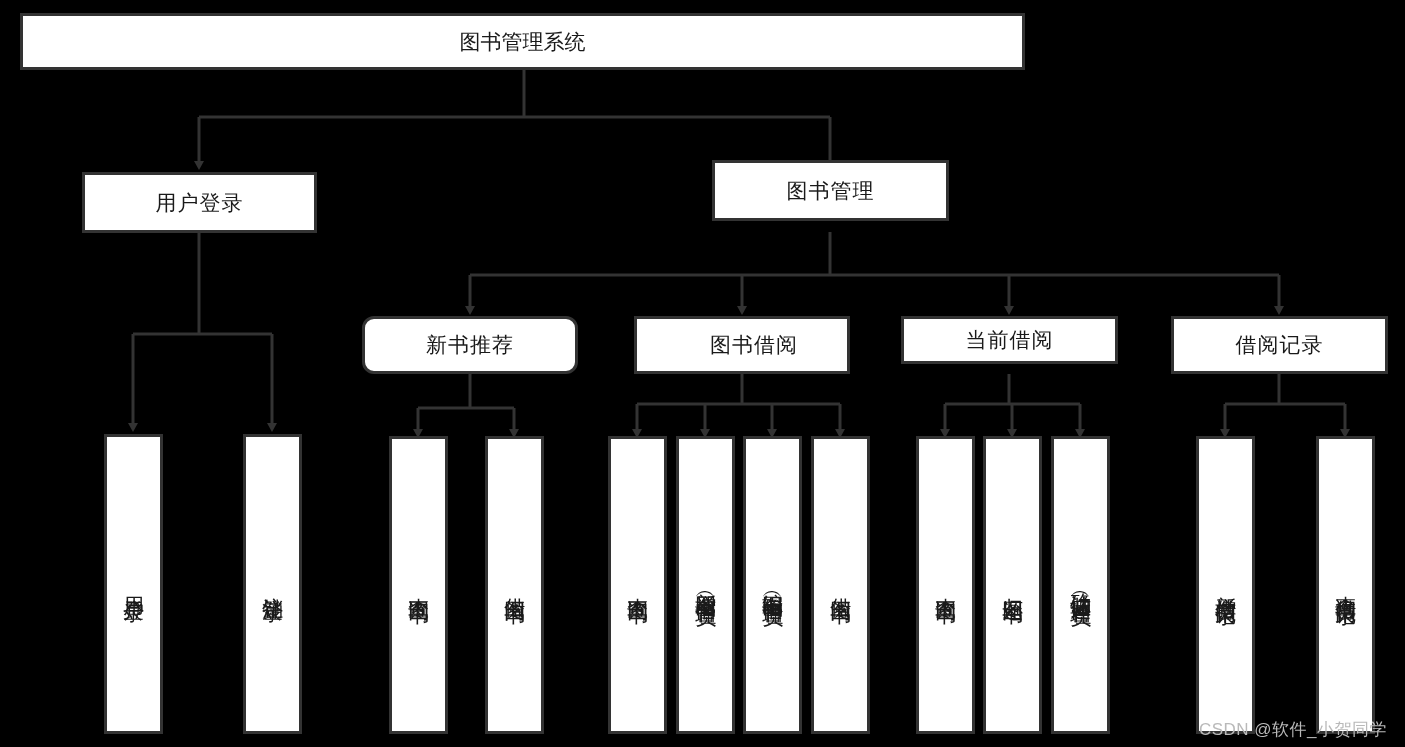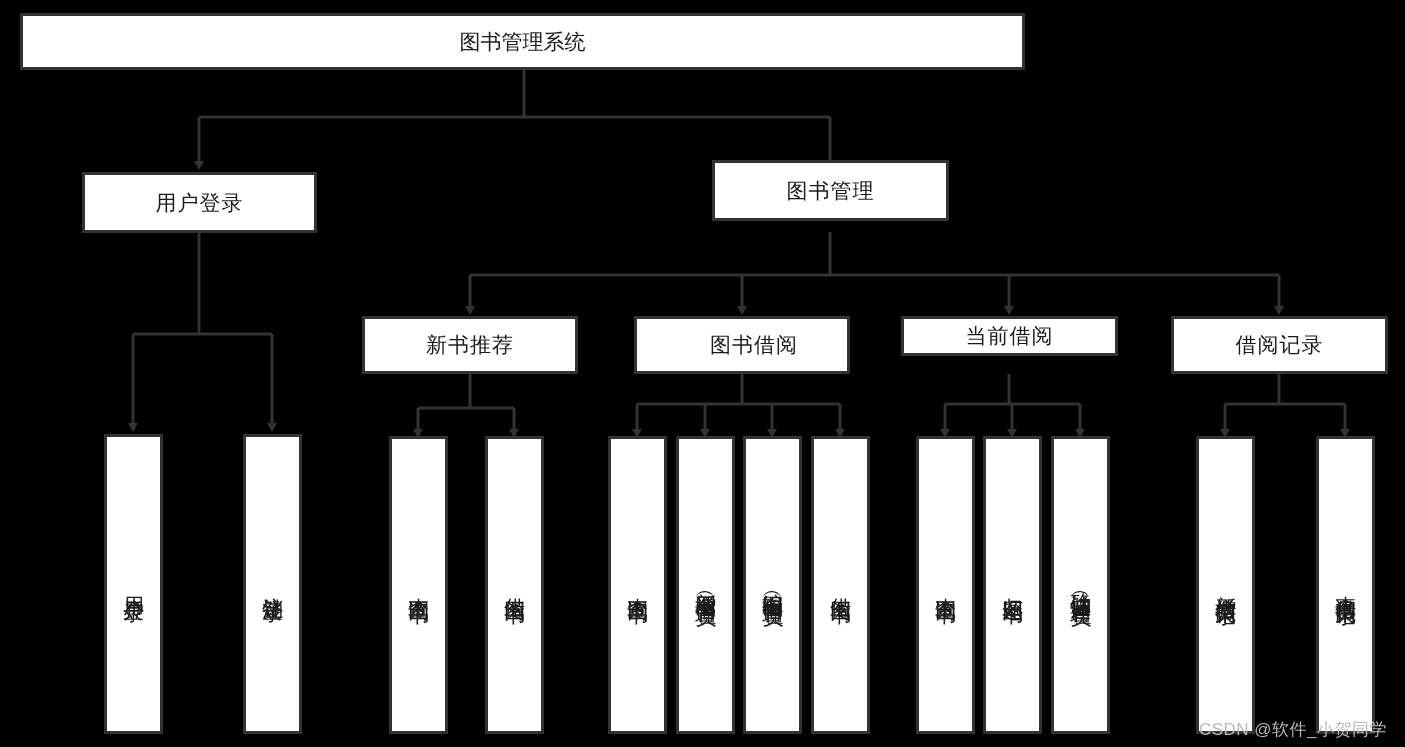--- a/index.html
+++ b/index.html
@@ -128,27 +128,27 @@
     <span>图书管理系统</span>
   </div>
 
   <div class="node h" style="left:82px; top:172px; width:235px; height:61px;">
     <span>用户登录</span>
   </div>
   <div class="node h" style="left:712px; top:160px; width:237px; height:61px;">
     <span>图书管理</span>
   </div>
 
-  <div class="node h" style="left:362px; top:316px; width:216px; height:58px;">
+  <div class="node h" style="left:362px; top:316px; width:216px; height:58px;border-radius:12px;">
     <span>新书推荐</span>
   </div>
   <div class="node h" style="left:634px; top:316px; width:216px; height:58px;padding-left:24px;">
     <span>图书借阅</span>
   </div>
-  <div class="node h" style="left:901px; top:316px; width:217px; height:40px;">
+  <div class="node h" style="left:901px; top:316px; width:217px; height:48px;">
     <span>当前借阅</span>
   </div>
   <div class="node h" style="left:1171px; top:316px; width:217px; height:58px;">
     <span>借阅记录</span>
   </div>
 
   <div class="node v" style="left:104px; top:434px; width:59px; height:300px;">
     <span>用户登录</span>
   </div>
   <div class="node v" style="left:243px; top:434px; width:59px; height:300px;">

